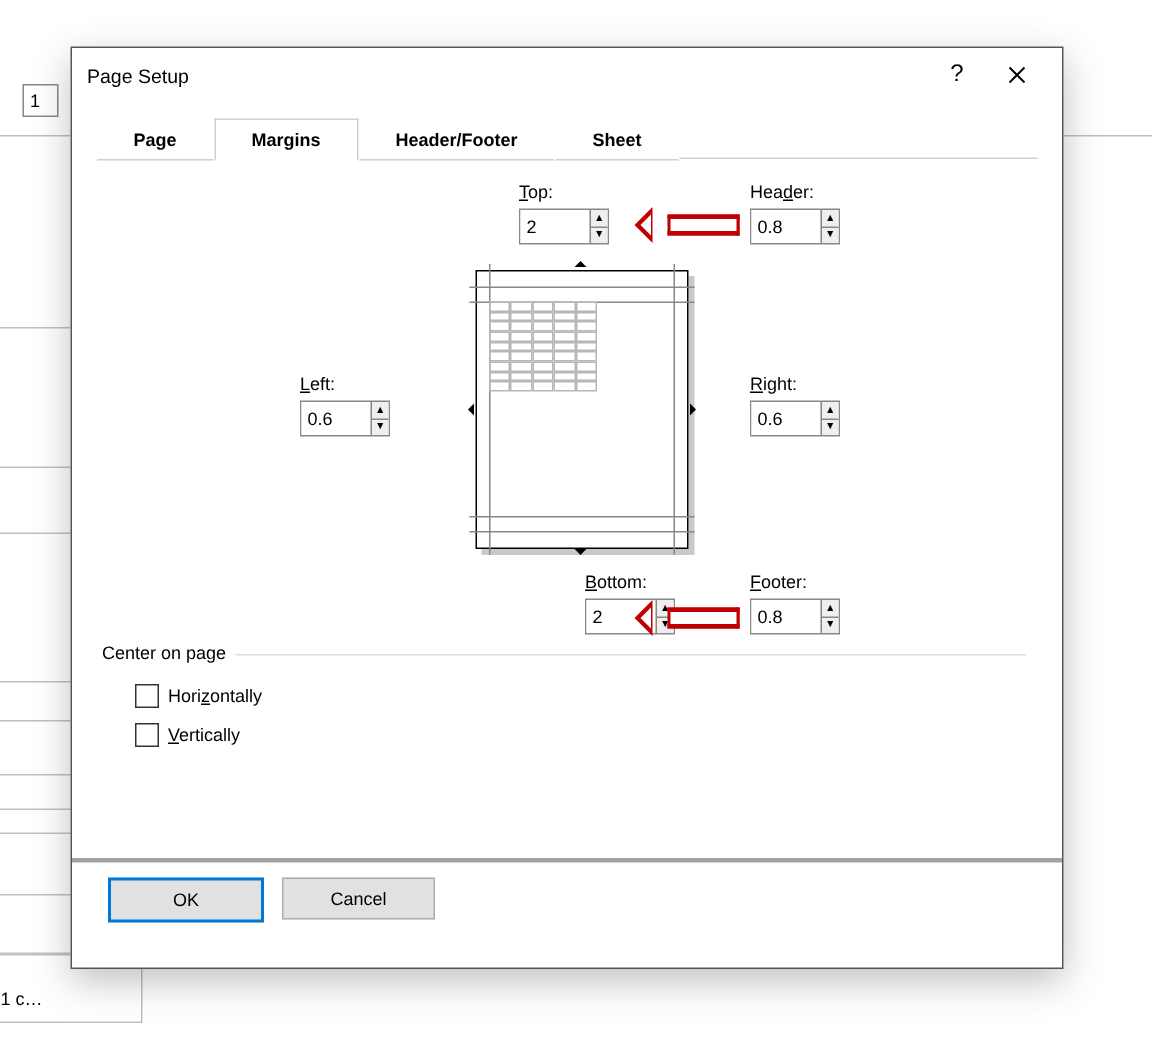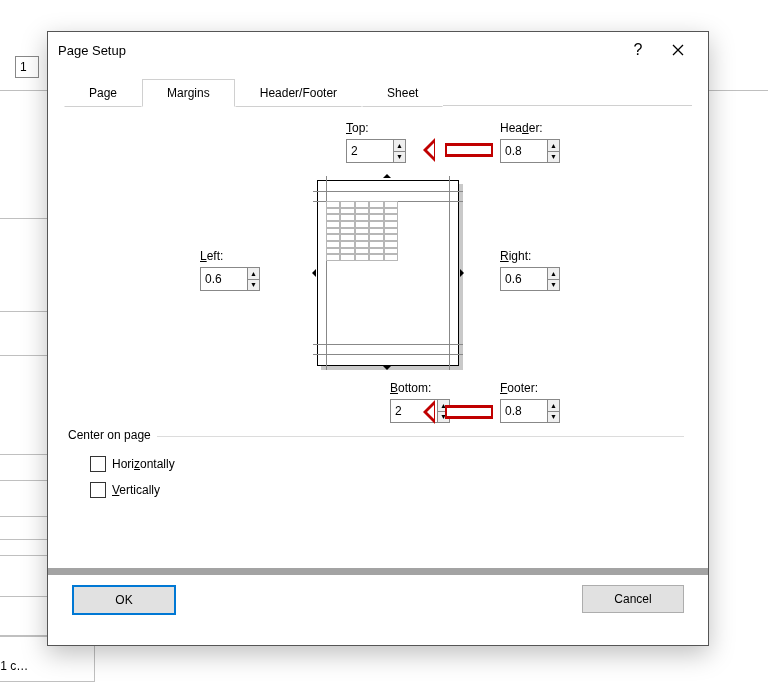--- a/index.html
+++ b/index.html
@@ -111,20 +111,21 @@
     gap: 0;
   }
   .tab {
     padding: 6px 24px;
     font-size: 12px;
     border: 1px solid transparent;
     border-bottom: 1px solid #d0d0d0;
     position: relative;
     top: 1px;
     background: transparent;
+    font-weight: bold;
   }
   .tab.active {
     border: 1px solid #d0d0d0;
     border-bottom: 1px solid #fff;
     background: #fff;
     text-align: right;
   }
   .tabs-fill {
     flex: 1;
     border-bottom: 1px solid #d0d0d0;
@@ -304,24 +305,24 @@
     font-size: 12px;
     cursor: default;
     display: flex; align-items: center; justify-content: center;
   }
   .btn.primary { border: 2px solid #0078d4; background: #e1e1e1; }
 
   #btn-options { position: absolute; right: 26px; top: 438px; }
   .dialog-footer {
     height: 50px;
     display: flex;
-    justify-content: space-between;
+    justify-content: flex-start;
     gap: 12px;
     padding: 10px 24px;
-    border-top: 7px solid #a3a3a3;
+    border-top: 3px solid #a3a3a3;
   }
   .dialog-footer .btn { width: 100px; padding: 0; }
 </style>
 </head>
 <body>
 
 <div class="bg">
 
   <div class="bg-right-top"></div>
 

